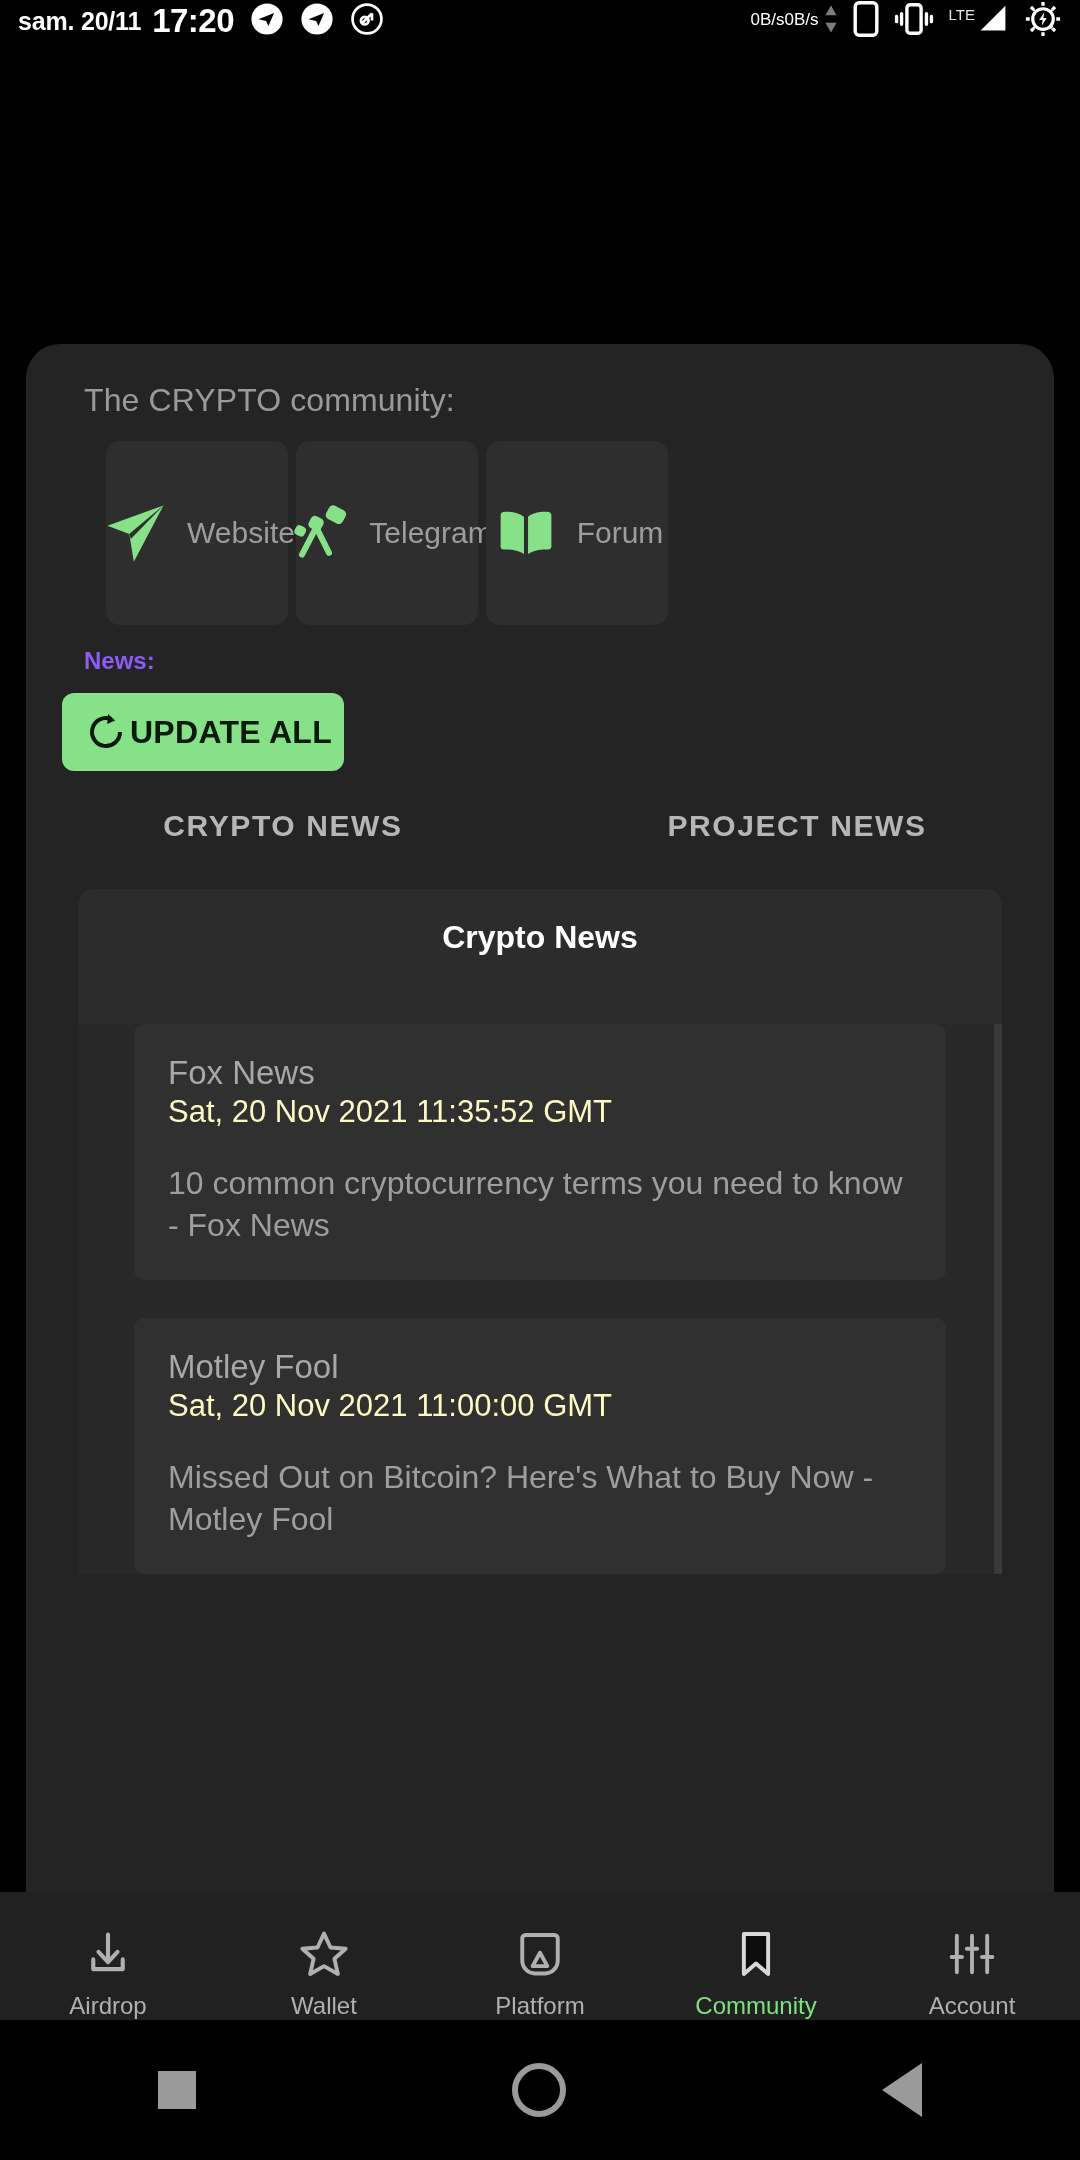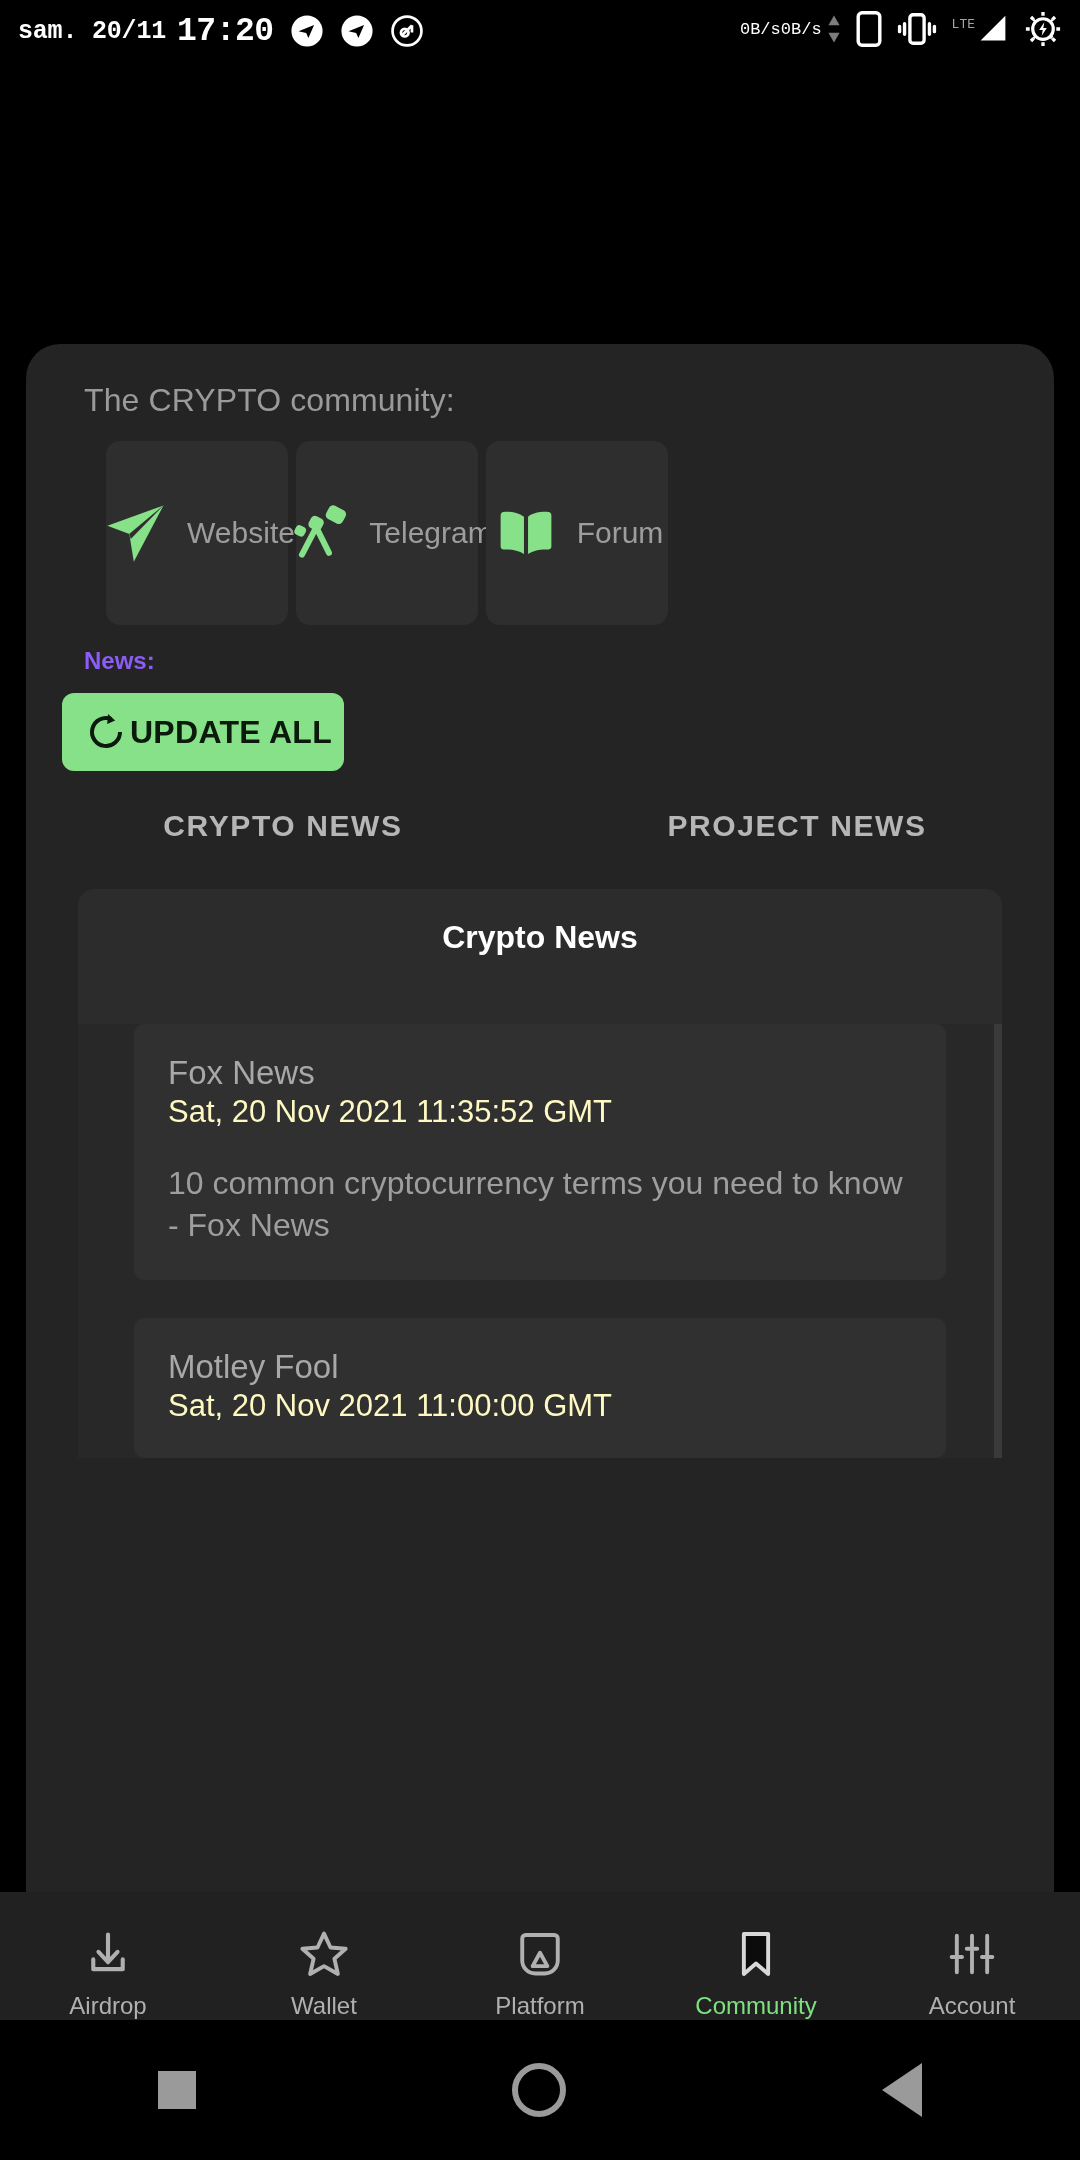--- a/index.html
+++ b/index.html
@@ -7,23 +7,22 @@
     width: 1080px; height: 2160px;
     background: #000;
     font-family: "Liberation Sans", sans-serif;
     overflow: hidden;
   }
   .phone { position: relative; width: 1080px; height: 2160px; background: #000; }
 
   
   .statusbar {
     position: absolute; top: 0; left: 0; width: 1080px; height: 58px;
-    display: flex; align-items: center; background: #000; color: #fff;
+    display: flex; align-items: flex-start; background: #000; color: #fff;
     padding: 0 18px;
-    font-family: Liberation Mono, monospace;
   }
   .sb-left { display: flex; align-items: baseline; gap: 11px; }
   .sb-date { font-size: 25px; font-weight: 700; letter-spacing: -0.2px; }
   .sb-time { font-size: 33px; font-weight: 700; letter-spacing: -0.5px; position: relative; top: 2px;}
   .sb-icons-left { display: flex; align-items: center; gap: 16px; margin-left: 16px; position: relative; top: 2px;}
   .sb-spacer { flex: 1; }
   .sb-right { display: flex; align-items: center; gap: 15px; }
   .netspeed { display: flex; align-items: center; gap: 5px; }
   .netspeed-nums { display: flex; font-size: 17px; line-height: 19px; font-weight: 400; }
   .netspeed-arrows { display: flex; flex-direction: column; gap: 2px; }
@@ -143,21 +142,21 @@
         </div>
       </div>
       <svg width="26" height="36" viewBox="0 0 14 20">
           <rect x="1" y="1" width="12" height="18" rx="2.2" fill="none" stroke="#fff" stroke-width="1.9"></rect>
         </svg>
       <svg width="40" height="32" viewBox="0 0 22 18">
           <rect x="7" y="1" width="8" height="16" rx="1.8" fill="none" stroke="#fff" stroke-width="1.9"></rect>
           <path d="M4 6v6M1.2 7.5v3M18 6v6M20.8 7.5v3" stroke="#fff" stroke-width="1.9" stroke-linecap="round"></path>
         </svg>
       <div style="display:flex;align-items:flex-end;gap:2px;">
-        <span style="font-size:13px;color:#a3a3a3;line-height:14px;position:relative;top:-12px;">LTE</span>
+        <span style="font-size:15px;color:#e5e5e5;line-height:14px;position:relative;top:-12px;">LTE</span>
         <svg width="32" height="30" viewBox="0 0 18 17">
             <path d="M16 1 L16 15 L2 15 Z" fill="#fff"></path>
           </svg>
       </div>
       <svg width="38" height="38" viewBox="0 0 24 24">
         <g stroke="#fff" stroke-width="2.1">
           <path d="M12 1.2v2.4M12 20.4v2.4M1.2 12h2.4M20.4 12h2.4M4.4 4.4l1.7 1.7M17.9 17.9l1.7 1.7M19.6 4.4l-1.7 1.7M6.1 17.9l-1.7 1.7"></path>
           <path d="M7.2 6.3l-1 1M16.8 16.7l1 1M17.8 7.3l-1-1M6.2 16.7l1 1"></path>
         </g>
         <circle cx="12" cy="12" r="6.5" fill="none" stroke="#fff" stroke-width="2"></circle>
@@ -232,20 +231,21 @@
 
           <div class="news-item">
             <div class="news-src">Fox News</div>
             <div class="news-date">Sat, 20 Nov 2021 11:35:52 GMT</div>
             <div class="news-title">10 common cryptocurrency terms you need to know - Fox News</div>
           </div>
 
           <div class="news-item">
             <div class="news-src">Motley Fool</div>
             <div class="news-date">Sat, 20 Nov 2021 11:00:00 GMT</div>
+            <div class="news-title">Missed Out on Bitcoin? Here's What to Buy Now - Motley Fool</div>
           </div>
 
         </div>
       </div>
 
     </div>
   </div>
 
   <div class="bottomnav">
 

